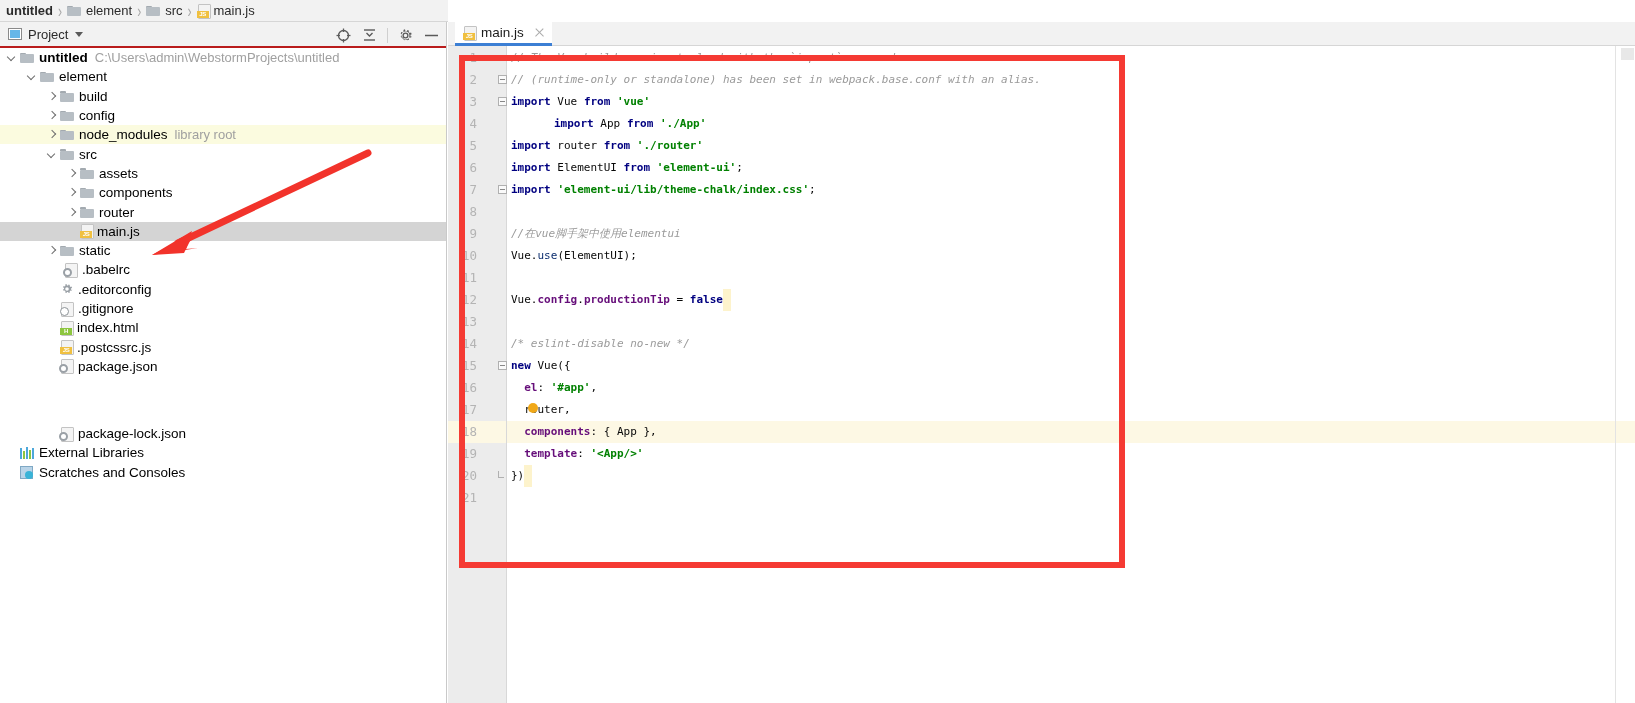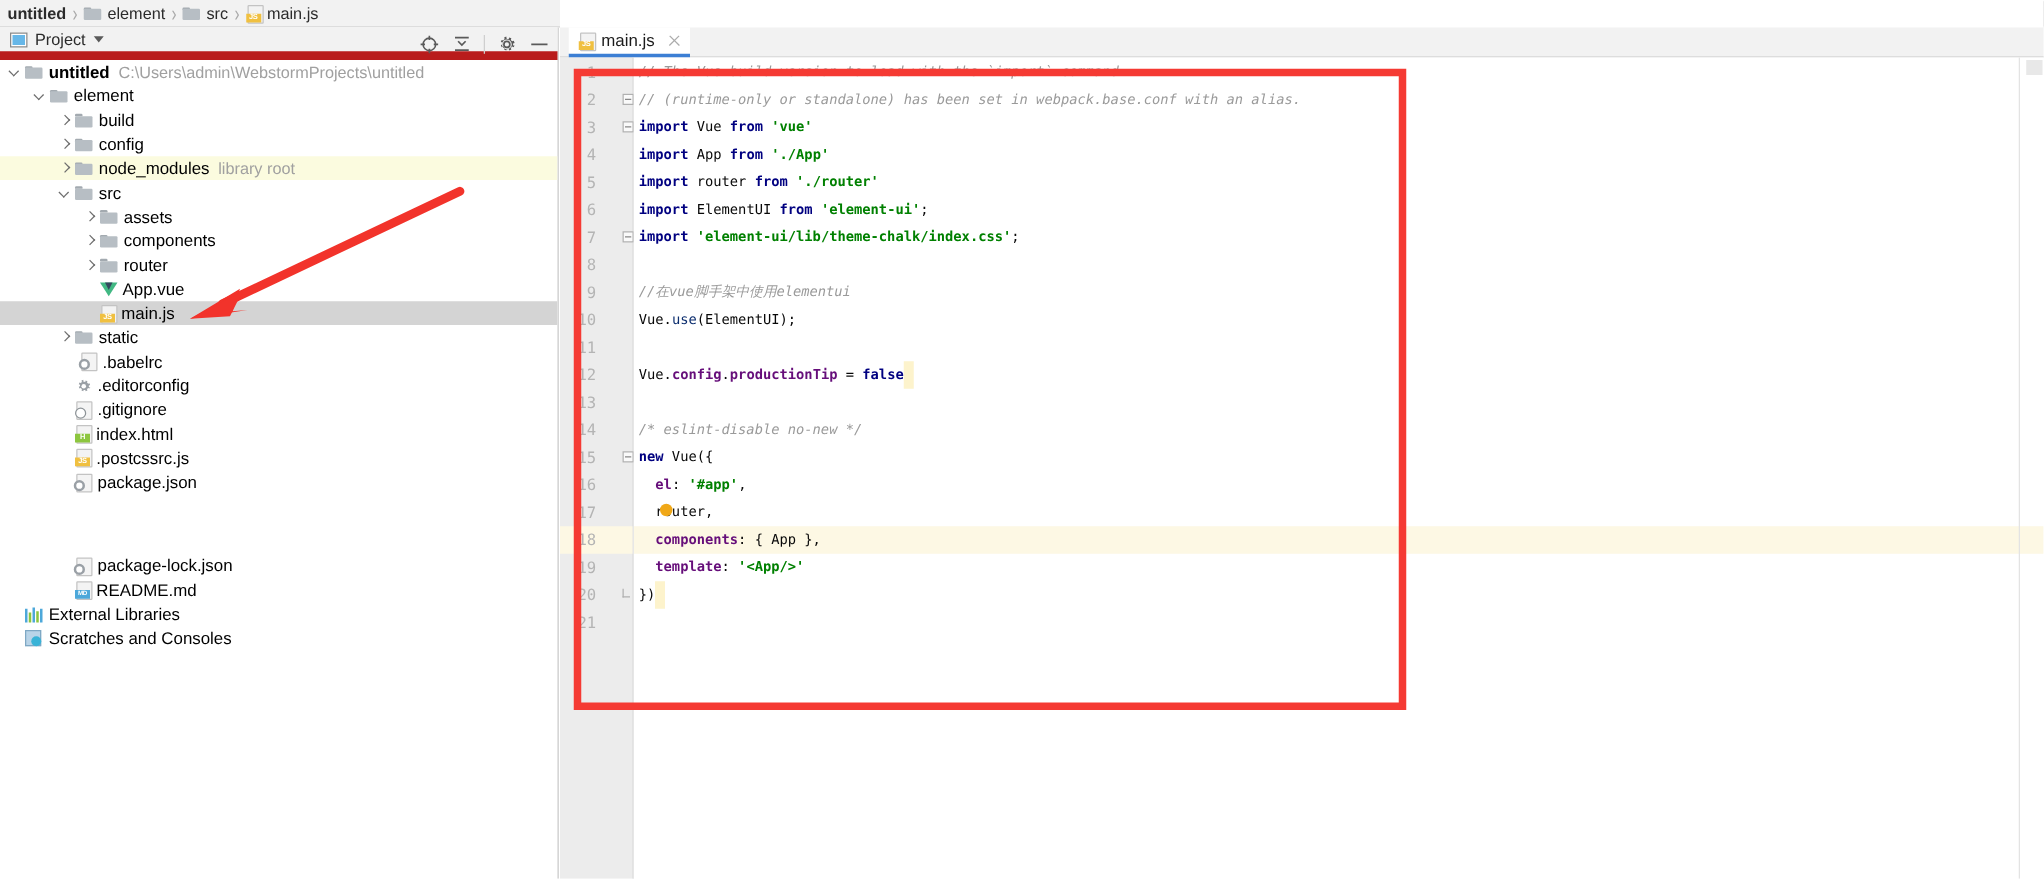--- a/index.html
+++ b/index.html
@@ -120,21 +120,21 @@
     left: 0; top: 22px;
     width: 447px; height: 681px;
     background: #ffffff;
     border-right: 1px solid #c9c9c9;
   }
   .proj-header {
     position: relative;
     height: 26px;
     width: 100%;
     background: #f2f2f2;
-    border-bottom: 7px solid #b91c1c;
+    border-bottom: 2px solid #b91c1c;
     display: flex;
     align-items: center;
     padding-left: 8px;
   }
   .proj-win-ic {
     width: 14px; height: 12px;
     border: 1px solid #8a8a8a;
     background: #ffffff;
     margin-right: 6px;
     position: relative;
@@ -547,25 +547,20 @@
         <div class="row" style="padding-left: 66px;">
           <span class="arrow right"></span>
           <span class="folder-ic"></span>
           <span class="rlabel">components</span>
         </div>
         <div class="row" style="padding-left: 66px;">
           <span class="arrow right"></span>
           <span class="folder-ic"></span>
           <span class="rlabel">router</span>
         </div>
-        <div class="row" style="padding-left: 66px;">
-          <span class="arrow none"></span>
-          <span class="vue-ic"></span>
-          <span class="rlabel">App.vue</span>
-        </div>
         <div class="row hl-sel" style="padding-left: 66px;">
           <span class="arrow none"></span>
           <span class="js-ic"></span>
           <span class="rlabel">main.js</span>
         </div>
         <div class="row" style="padding-left: 46px;">
           <span class="arrow right"></span>
           <span class="folder-ic"></span>
           <span class="rlabel">static</span>
         </div>
@@ -601,25 +596,20 @@
         </div>
         <div class="row" style="padding-left: 46px;">
           <span class="arrow none"></span>
           <span class="cfg-ic"></span>
           <span class="rlabel">package.json</span>
         </div>
         <div class="row" style="padding-left: 46px; margin-top: 48px;">
           <span class="arrow none"></span>
           <span class="cfg-ic"></span>
           <span class="rlabel">package-lock.json</span>
-        </div>
-        <div class="row" style="padding-left: 46px;">
-          <span class="arrow none"></span>
-          <span class="js-ic md-ic"></span>
-          <span class="rlabel">README.md</span>
         </div>
         <div class="row" style="padding-left: 6px;">
           <span class="arrow none"></span>
           <span class="lib-ic">
             <i style="height:11px;background:#4da8da"></i>
             <i style="height:8px;background:#8dc63f"></i>
             <i style="height:12px;background:#4da8da"></i>
             <i style="height:9px;background:#8dc63f"></i>
             <i style="height:11px;background:#4da8da"></i>
           </span>
@@ -670,21 +660,21 @@
         <div class="fold" style="top: 51px;"></div>
         <div class="fold" style="top: 139px;"></div>
         <div class="fold" style="top: 315px;"></div>
         <div class="fold end" style="top: 425px;"></div>
       </div>
     <div class="code" id="code">
         <div class="hlrow" style="top: 375px;"></div>
         <div class="cline" style="top: 1px;"><span class="cmt">// The Vue build version to load with the `import` command</span></div>
         <div class="cline" style="top: 23px;"><span class="cmt">// (runtime-only or standalone) has been set in webpack.base.conf with an alias.</span></div>
         <div class="cline" style="top: 45px;"><span class="kw">import</span><span class="op"> Vue </span><span class="kw">from</span><span class="op"> </span><span class="str">'vue'</span></div>
-        <div class="cline" style="top: 67px;"><span class="kw">import</span><span class="op"> App </span><span class="kw">from</span><span class="op"> </span><span class="str">'./App'</span></div>
+        <div class="cline" style="top: 67px; margin-left: 43px;"><span class="kw">import</span><span class="op"> App </span><span class="kw">from</span><span class="op"> </span><span class="str">'./App'</span></div>
         <div class="cline" style="top: 89px;"><span class="kw">import</span><span class="op"> router </span><span class="kw">from</span><span class="op"> </span><span class="str">'./router'</span></div>
         <div class="cline" style="top: 111px;"><span class="kw">import</span><span class="op"> ElementUI </span><span class="kw">from</span><span class="op"> </span><span class="str">'element-ui'</span><span class="op">;</span></div>
         <div class="cline" style="top: 133px;"><span class="kw">import</span><span class="op"> </span><span class="str">'element-ui/lib/theme-chalk/index.css'</span><span class="op">;</span></div>
         <div class="cline" style="top: 155px;"></div>
         <div class="cline" style="top: 177px;"><span class="cmt">//在vue脚手架中使用elementui</span></div>
         <div class="cline" style="top: 199px;"><span class="op">Vue.</span><span class="fn">use</span><span class="op">(ElementUI);</span></div>
         <div class="cline" style="top: 221px;"></div>
         <div class="cline" style="top: 243px;"><span class="op">Vue.</span><span class="prop">config</span><span class="op">.</span><span class="prop">productionTip</span><span class="op"> = </span><span class="kw">false</span><span class="caret-blk"> </span></div>
         <div class="cline" style="top: 265px;"></div>
         <div class="cline" style="top: 287px;"><span class="cmt">/* eslint-disable no-new */</span></div>

